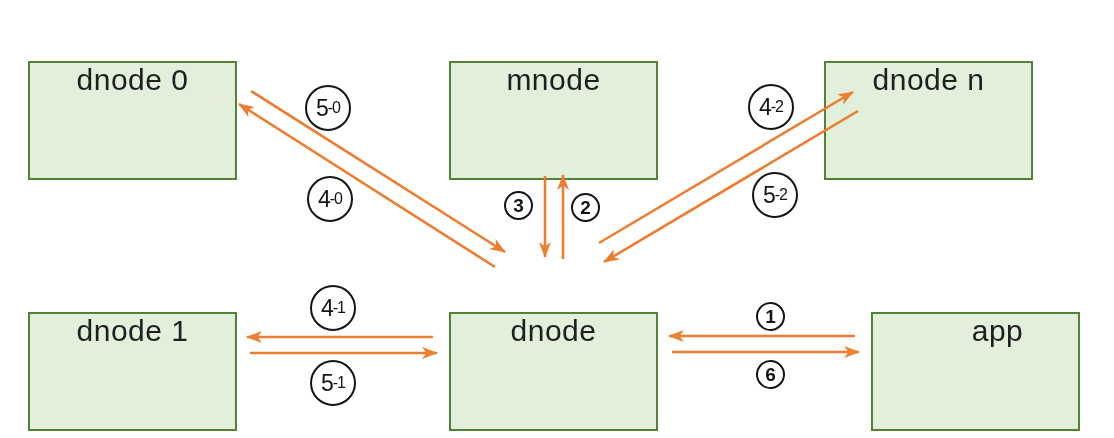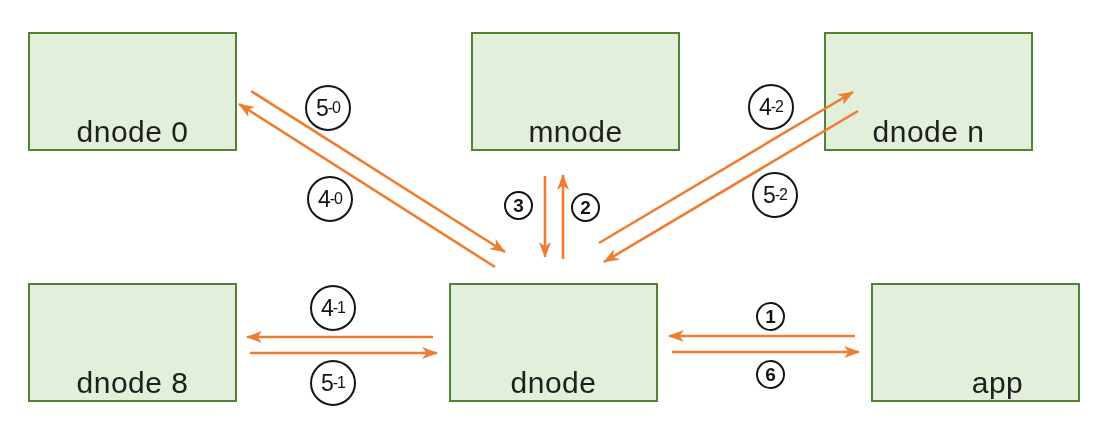--- a/index.html
+++ b/index.html
@@ -9,21 +9,21 @@
     background:#ffffff;
     font-family:"Liberation Sans", sans-serif;
     overflow:hidden;
   }
   .node {
     position:absolute;
     width:209px; height:119px;
     box-sizing:border-box;
     background:#e2efda;
     border:2.5px solid #548235;
-    display:flex; align-items:flex-end; justify-content:center;
+    display:flex; align-items:flex-start; justify-content:center;margin-top:29px;
   }
   .node .node-label {
     font-size:30px;
     color:#1f1f1f;
     letter-spacing:0.5px;
   }
   #arrows { position:absolute; left:0; top:0; pointer-events:none; }
   .edge-label {
     position:absolute;
     box-sizing:border-box;
@@ -41,28 +41,28 @@
   .edge-label.sm .main { font-size:19px; font-weight:700; }
 </style>
 </head>
 <body>
 
 <div id="canvas">
 
   <div class="node" style="left:28px; top:32px;">
     <span class="node-label">dnode 0</span>
   </div>
-  <div class="node" style="left:471px; top:32px;">
+  <div class="node" style="left:449px; top:32px;">
     <span class="node-label">mnode</span>
   </div>
   <div class="node" style="left:824px; top:32px;">
     <span class="node-label">dnode n</span>
   </div>
   <div class="node" style="left:28px; top:283px;">
-    <span class="node-label">dnode 8</span>
+    <span class="node-label">dnode 1</span>
   </div>
   <div class="node" style="left:449px; top:283px;">
     <span class="node-label">dnode</span>
   </div>
   <div class="node" style="left:871px; top:283px;padding-left:44px;">
     <span class="node-label">app</span>
   </div>
 
   <svg id="arrows" width="1114" height="438" viewBox="0 0 1114 438">
     <defs>

